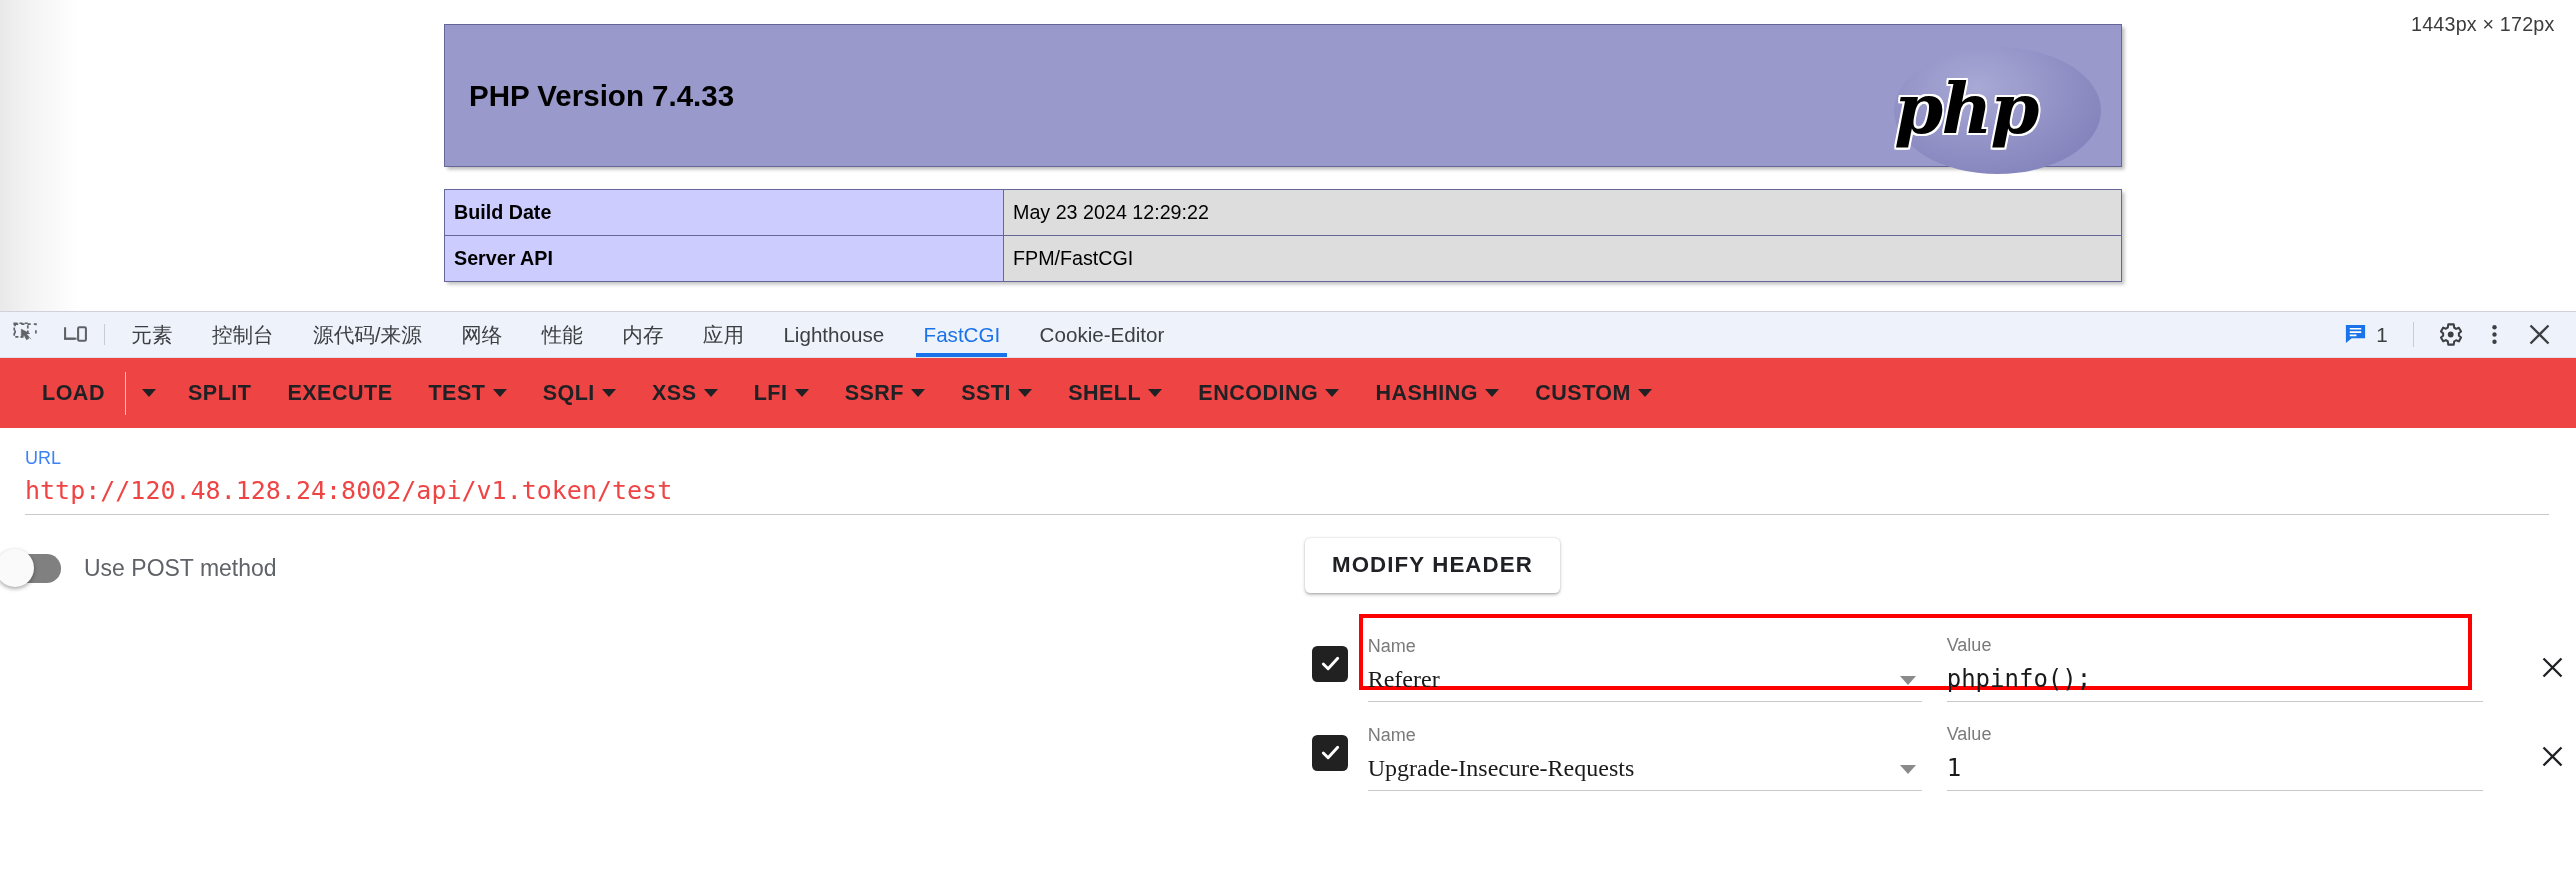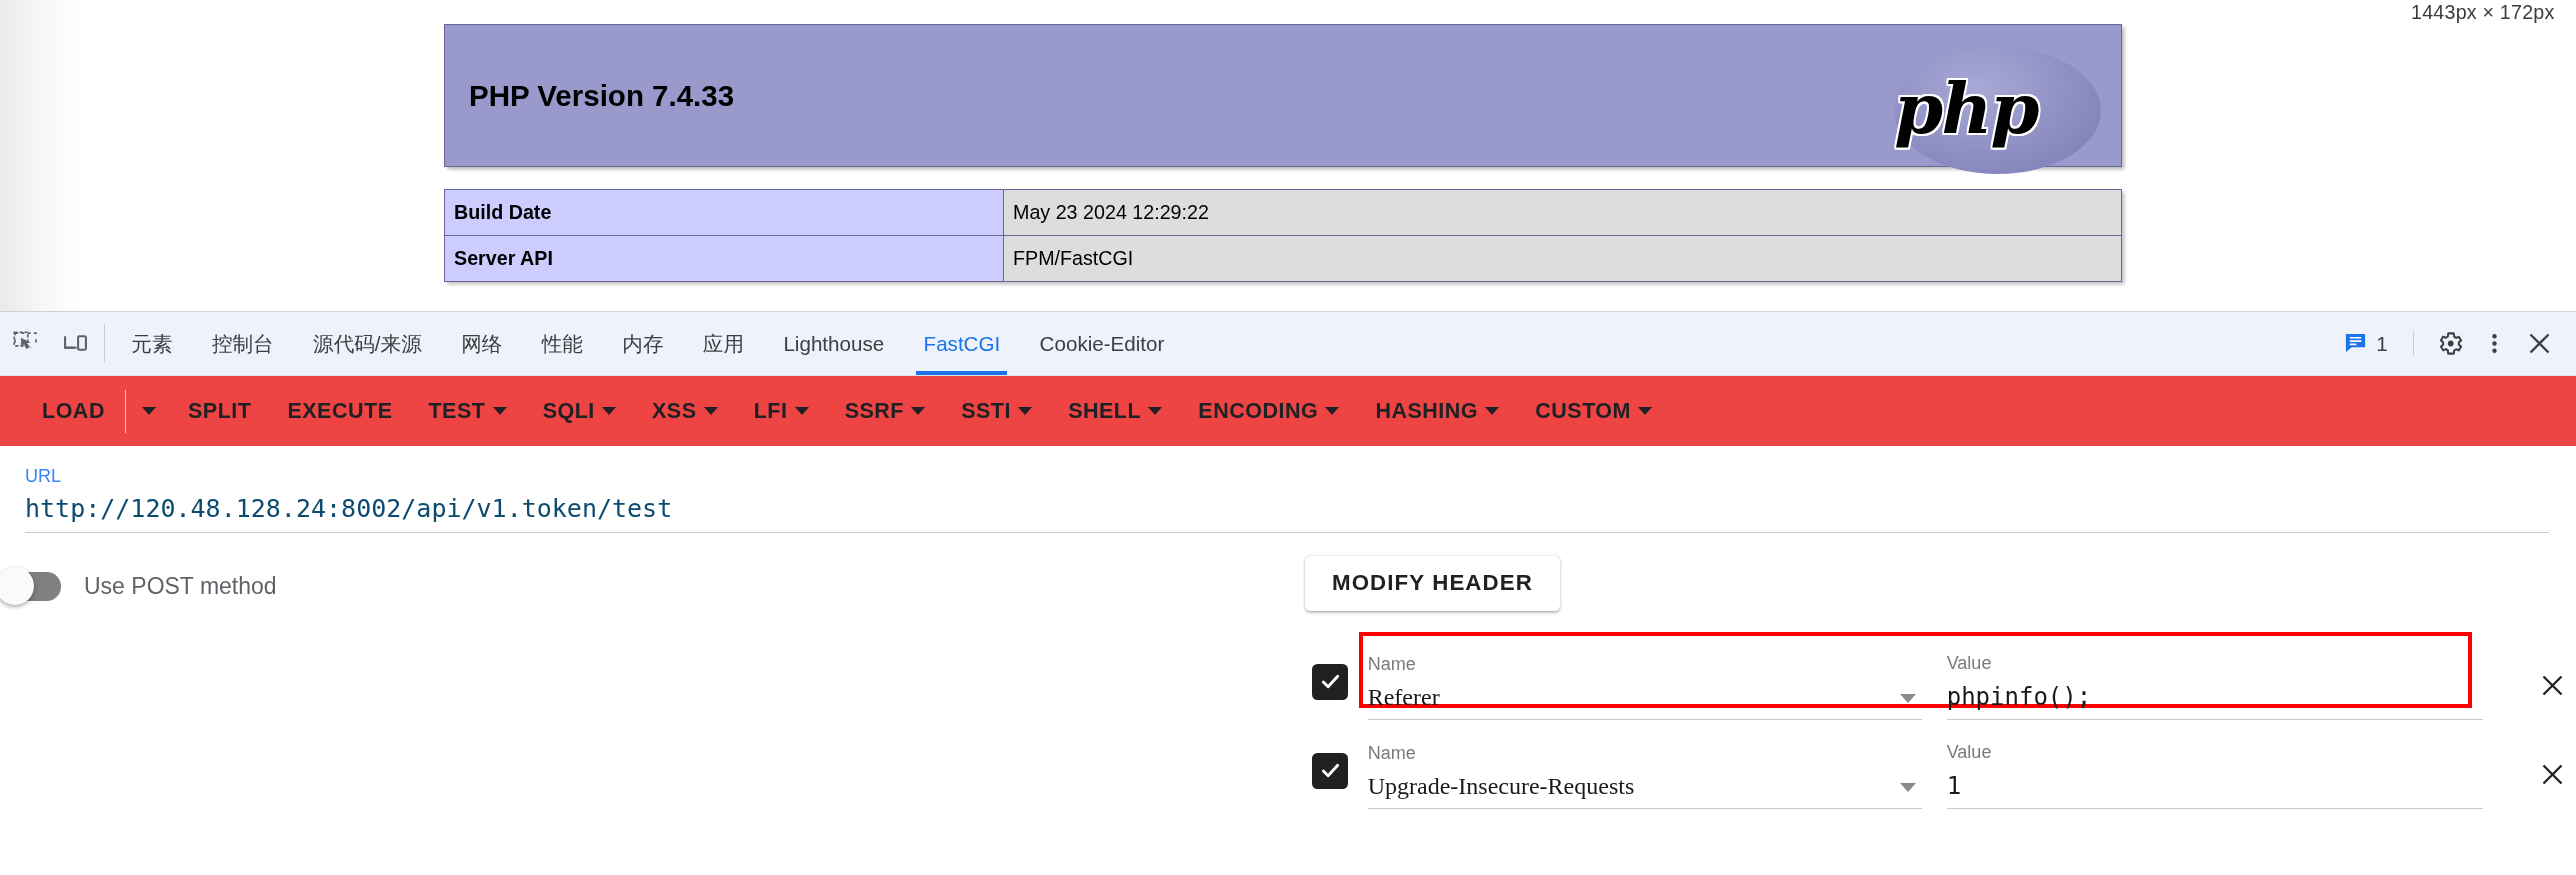--- a/index.html
+++ b/index.html
@@ -18,21 +18,21 @@
     background: #ffffff;
     overflow: hidden;
   }
   
   #left-shade {
     position: absolute; left: 0; top: 0; width: 80px; height: 311px;
     background: linear-gradient(to right, #e9e9e9 0%, #f4f4f4 40%, #ffffff 100%);
     pointer-events: none;
   }
   #viewport-size {
-    position: absolute; right: 21.5px; top: 1px;
+    position: absolute; right: 21.5px; top: 13px;
     font-size: 19.7px; color: #3c3c3c;
     letter-spacing: 0.2px;
     white-space: nowrap;
   }
 
   #phpinfo {
     position: absolute; left: 444px; top: 24px; width: 1678px;
   }
   .php-banner {
     position: relative;
@@ -84,21 +84,21 @@
   #devtools {
     position: absolute; left: 0; top: 311px;
     width: 2576px; height: 565px;
     background: #ffffff;
     border-top: 0.9px solid #cfd3d9;
   }
 
   
   #tabbar {
     position: relative;
-    height: 64px;
+    height: 46px;
     background: #eef2fb;
     display: flex; align-items: stretch;
     border-bottom: 0.9px solid #dfe3ea;
   }
   .dt-icon-btn {
     width: 50px;
     display: flex; align-items: center; justify-content: center;
     cursor: pointer;
   }
   .vsep { width: 0.9px; background: #c8ccd4; margin: 11.6px 7.2px 11.6px 3.6px; }
@@ -168,21 +168,21 @@
     position: relative;
     margin: 19.7px 27px 0 25px;
     padding-bottom: 9px;
     border-bottom: 1.8px solid #c9c9c9;
   }
   #url-label {
     font-size: 18px; color: #3b82f6; margin-bottom: 7.2px;
   }
   #url-value {
     font-family: "DejaVu Sans Mono", monospace;
-    font-size: 25px; color: #0c4a6e;
+    font-size: 25px; color: #ef4444;
     letter-spacing: 0px;
   }
 
   
   #lower {
     position: relative;
     display: flex;
     margin-top: 23px;
   }
   #lower-left {

